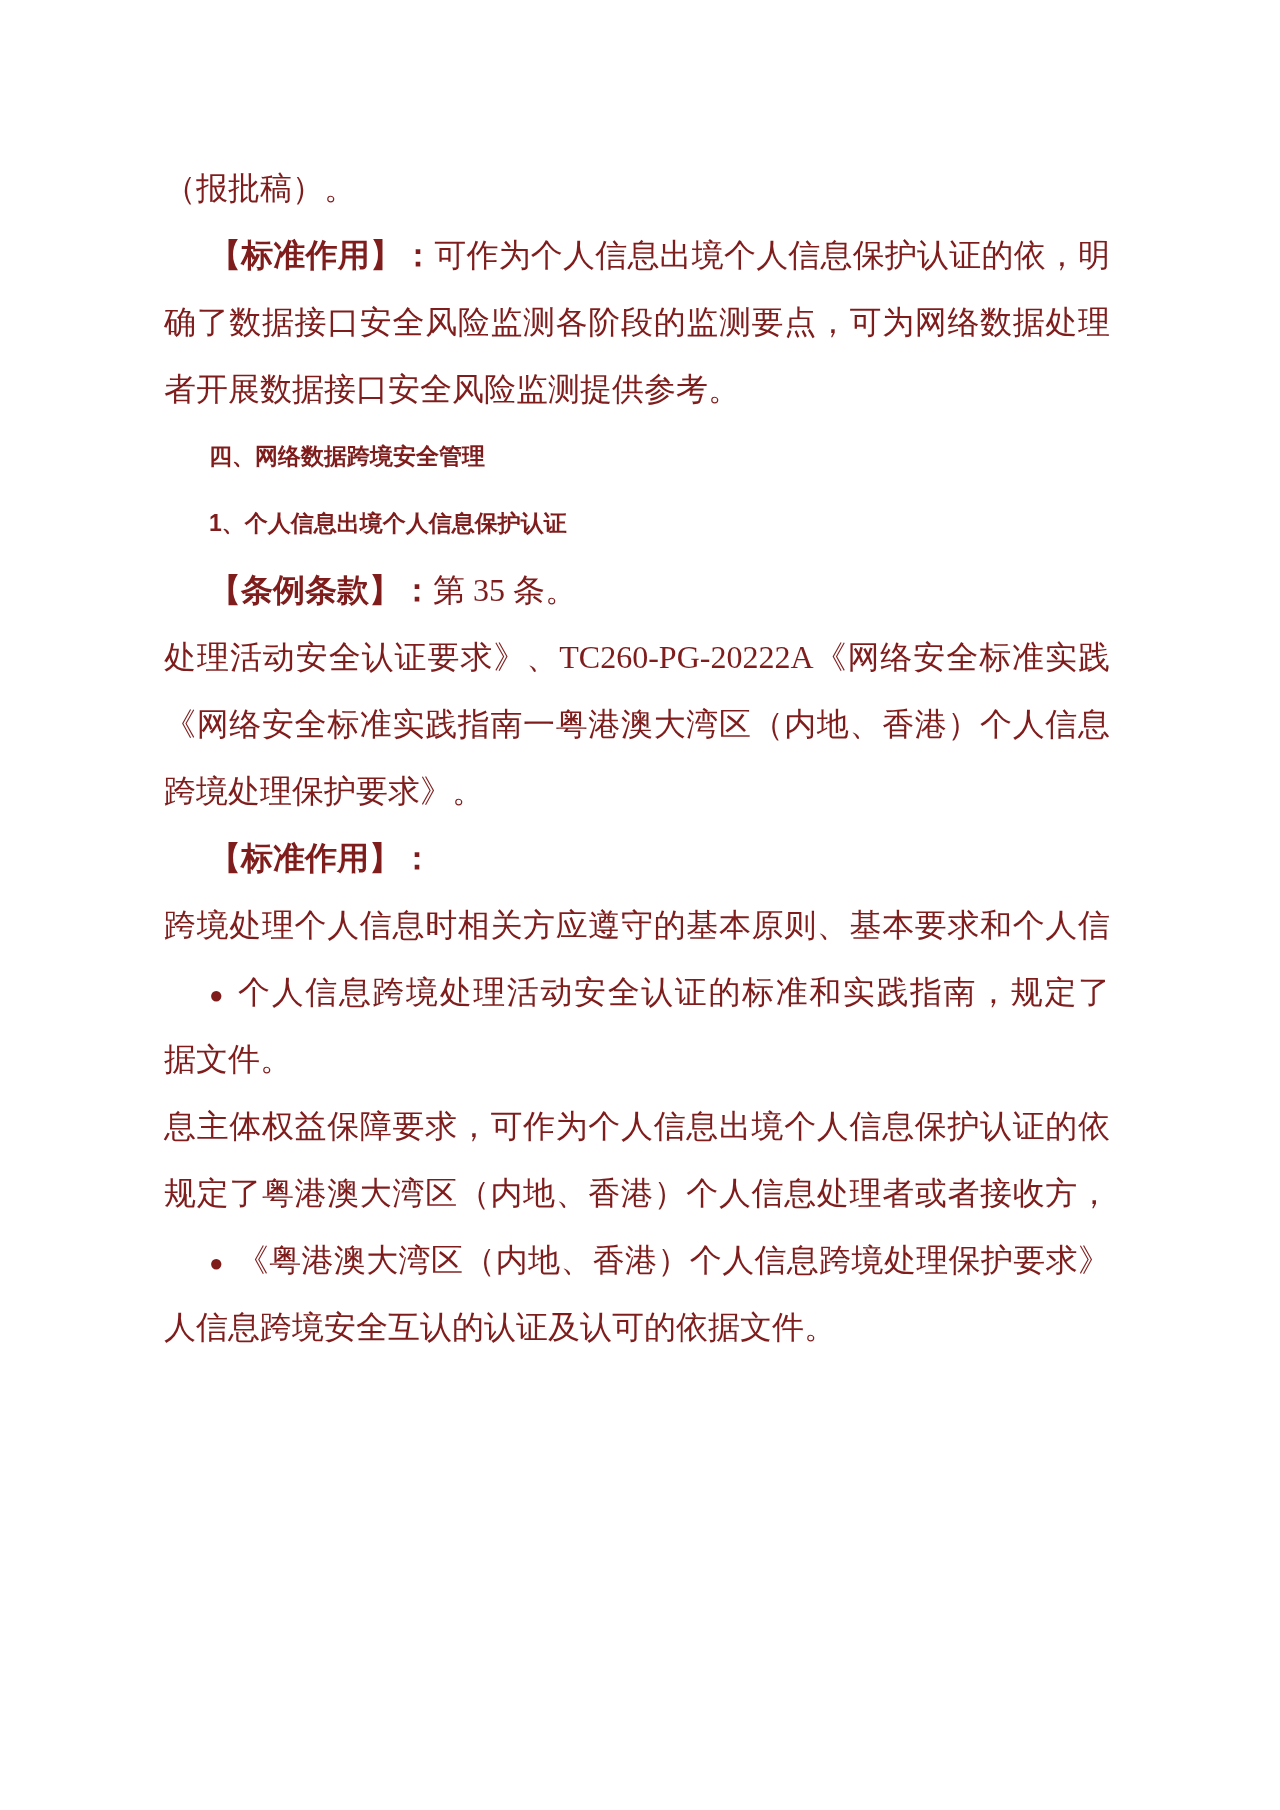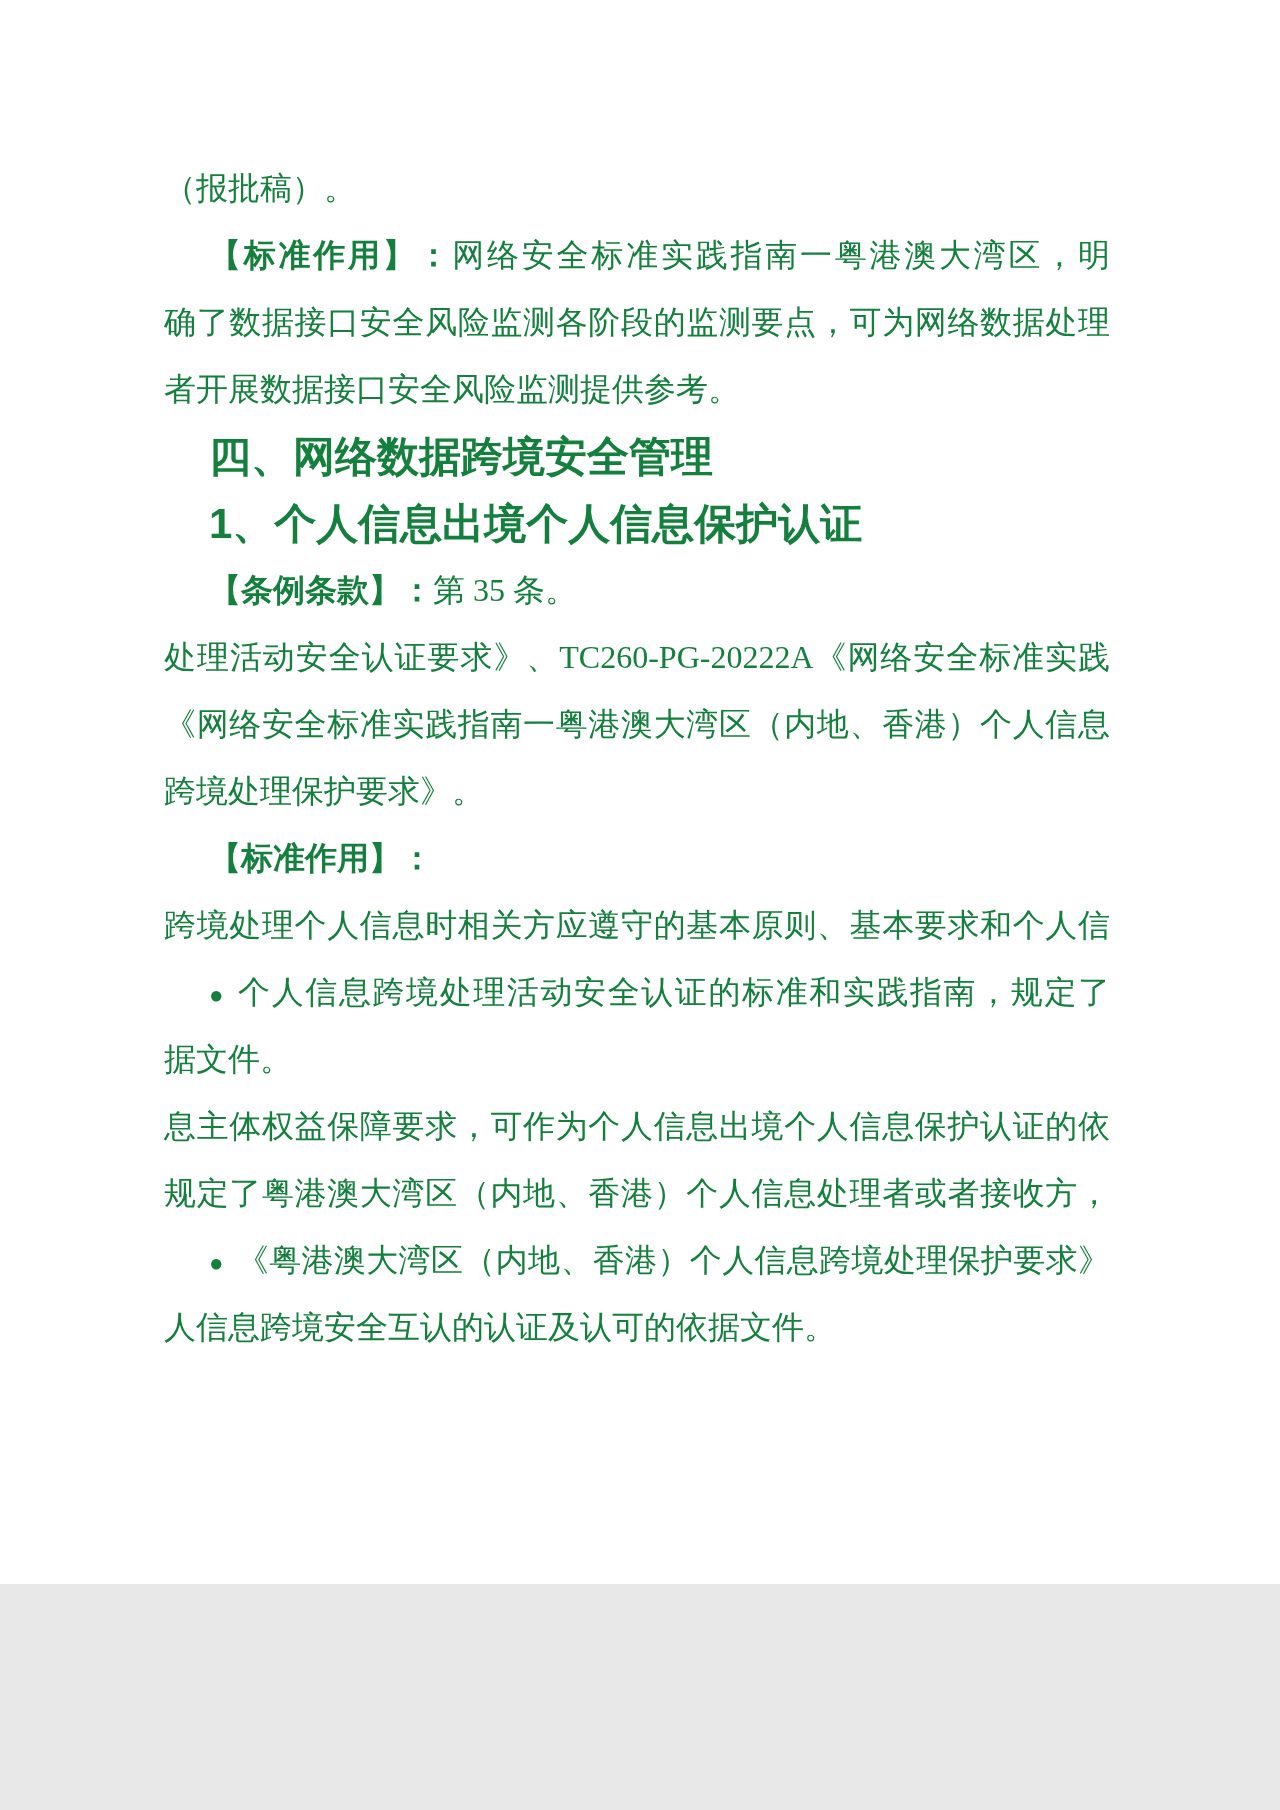--- a/index.html
+++ b/index.html
@@ -1,22 +1,22 @@
 <!DOCTYPE html>
 <html><head>
 <meta charset="utf-8">
 <style>
   html, body { margin: 0; padding: 0; background: #e8e8e8; }
   .page {
     position: relative;
     width: 1280px;
-    height: 1584px;
+    height: 1810px;
     margin: 0 auto;
     background: #ffffff;
-    color: #15803d;
+    color: #7f1d1d;
     font-family: "Liberation Serif", "DejaVu Serif", serif;
     overflow: hidden;
   }
   .content {
     position: absolute;
     left: 164px;
     top: 155px;
     width: 946px;
   }
   .ln {
@@ -29,41 +29,41 @@
   .j {
     text-align: justify;
     text-align-last: justify;
   }
   
   .ind { text-indent: 45px; }
   
   .hd {
     font-family: "Liberation Sans", "DejaVu Sans", sans-serif;
     font-weight: bold;
-    font-size: 42px;
+    font-size: 23px;
   }
   .lbl {
     font-family: "Liberation Sans", "DejaVu Sans", sans-serif;
     font-weight: bold;
     text-align: right;
   }
   .bullet {
     font-size: 24px;
     margin-right: 13px;
   }
 </style>
 </head>
 <body>
 
 <div class="page">
   <div class="content">
 
     <div class="ln"><span>（报批稿）。</span></div>
 
-    <div class="ln j ind"><span class="lbl">【标准作用】：</span><span>网络安全标准实践指南一粤港澳大湾区，明</span></div>
+    <div class="ln j ind"><span class="lbl">【标准作用】：</span><span>可作为个人信息出境个人信息保护认证的依，明</span></div>
 
     <div class="ln j"><span>确了数据接口安全风险监测各阶段的监测要点，可为网络数据处理</span></div>
 
     <div class="ln"><span>者开展数据接口安全风险监测提供参考。</span></div>
 
     <div class="ln ind hd"><span>四、网络数据跨境安全管理</span></div>
 
     <div class="ln ind hd"><span>1、个人信息出境个人信息保护认证</span></div>
 
     <div class="ln ind"><span class="lbl">【条例条款】：</span><span>第 35 条。</span></div>

